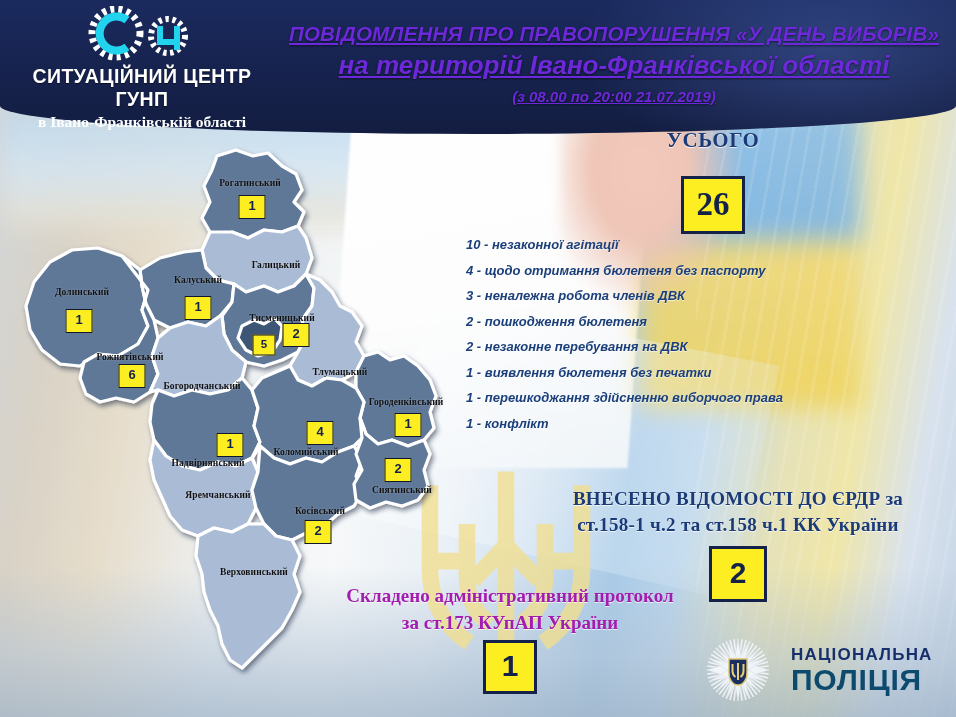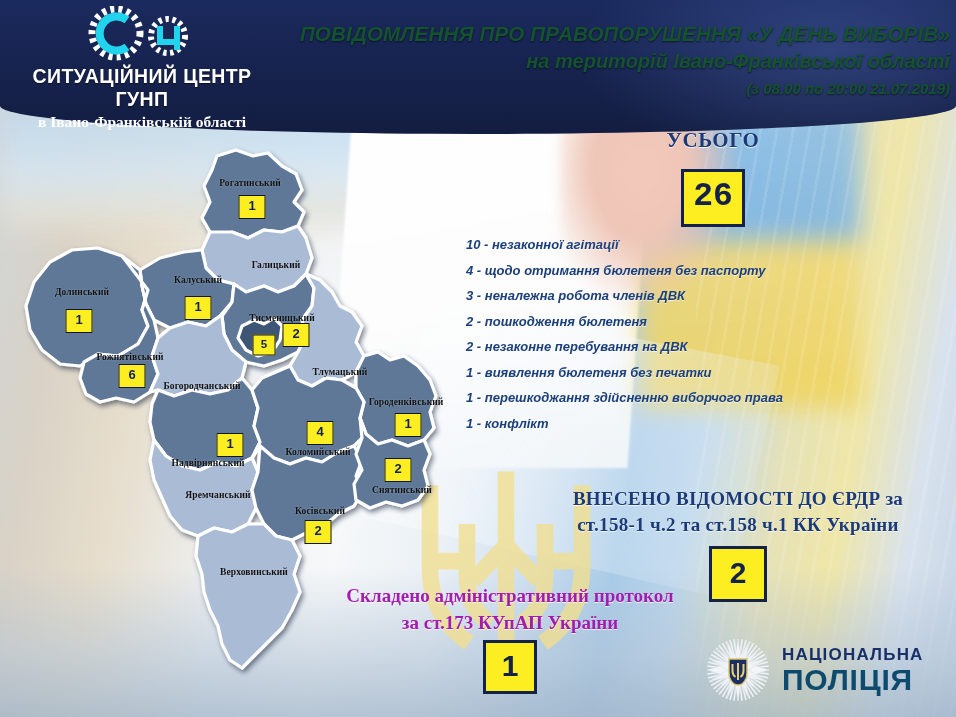--- a/index.html
+++ b/index.html
@@ -92,53 +92,53 @@
     font-weight:700;font-size:19.5px;letter-spacing:.4px;
     color:#ffffff;margin-top:1px;
     text-shadow:0 1px 1px rgba(0,0,0,.6);
   }
   .logo-line2{
     font-family:Liberation Serif, serif;
     font-weight:700;font-size:15.5px;color:#ffffff;margin-top:2px;
   }
 
   .title-wrap{
-    position:absolute;left:278px;top:22px;width:672px;text-align:right;color:#14532d;
+    position:absolute;left:278px;top:22px;width:672px;text-align:center;color:#6d28d9;text-decoration:underline;
   }
   .title-1{
     font-family:"Liberation Sans", sans-serif;
     font-style:italic;font-weight:700;font-size:20.5px;letter-spacing:.2px;
     text-shadow:0 1px 2px rgba(0,0,0,.55);
   }
   .title-2{
     font-family:"Liberation Sans", sans-serif;
-    font-style:italic;font-weight:700;font-size:20px;margin-top:4px;
+    font-style:italic;font-weight:700;font-size:26px;margin-top:4px;
     text-shadow:0 1px 2px rgba(0,0,0,.55);
   }
   .title-3{
     font-family:"Liberation Sans", sans-serif;
     font-style:italic;font-weight:700;font-size:15px;margin-top:7px;
     text-shadow:0 1px 2px rgba(0,0,0,.55);
   }
 
   
   .totals{
     position:absolute;left:470px;top:128px;width:486px;text-align:center;
   }
   .totals-l1,.totals-l2{
     font-family:"Liberation Serif", serif;
     font-weight:700;color:#1b3a78;font-size:21px;letter-spacing:.6px;
     text-shadow:0 1px 0 rgba(255,255,255,.75);
   }
   .totals-l2{margin-top:3px;}
 
   .badge-big{
-    margin:16px auto 0 auto;
+    margin:23px auto 0 auto;
     width:58px;height:52px;background:#fcee21;border:3px solid #14224a;
-    color:#14224a;font-family:Liberation Mono, monospace;font-weight:700;
+    color:#14224a;font-family:Liberation Serif, serif;font-weight:700;
     font-size:33px;line-height:50px;text-align:center;
   }
 
   .reasons{
     position:absolute;left:466px;top:232px;width:490px;
   }
   .reason{
     font-family:"Liberation Sans", sans-serif;
     font-style:italic;font-weight:700;font-size:13px;color:#1b3f7a;
     line-height:25.5px;white-space:nowrap;
@@ -168,21 +168,21 @@
   }
   .badge-1{
     margin:4px auto 0 auto;width:48px;height:48px;background:#fcee21;border:3px solid #14224a;
     color:#14224a;font-family:"Liberation Sans", sans-serif;font-weight:700;font-size:30px;
     line-height:46px;text-align:center;
   }
 
   
   .police{
     position:absolute;left:706px;top:632px;width:244px;height:76px;
-    display:flex;align-items:center;gap:12px;
+    display:flex;align-items:center;gap:21px;
   }
   .police-star{width:64px;height:64px;flex:0 0 64px;}
   .police-text{line-height:1;}
   .police-1{
     font-family:"Liberation Sans", sans-serif;font-weight:700;font-size:17px;
     color:#17306b;letter-spacing:1.2px;
   }
   .police-2{
     font-family:"Liberation Sans", sans-serif;font-weight:700;font-size:30px;
     color:#0c4a6e;letter-spacing:.8px;margin-top:2px;
@@ -447,21 +447,21 @@
     <div class="dist-label" style="left:244px;top:43px">Рогатинський</div>
     <div class="dist-label" style="left:270px;top:125px">Галицький</div>
     <div class="dist-label" style="left:76px;top:152px">Долинський</div>
     <div class="dist-label" style="left:192px;top:140px">Калуський</div>
     <div class="dist-label" style="left:276px;top:178px">Тисменицький</div>
     <div class="dist-label" style="left:124px;top:217px">Рожнятівський</div>
     <div class="dist-label" style="left:196px;top:246px">Богородчанський</div>
     <div class="dist-label" style="left:334px;top:232px">Тлумацький</div>
     <div class="dist-label" style="left:400px;top:262px">Городенківський</div>
     <div class="dist-label" style="left:202px;top:323px">Надвірнянський</div>
-    <div class="dist-label" style="left:312px;top:312px">Коломийський</div>
+    <div class="dist-label" style="left:300px;top:312px">Коломийський</div>
     <div class="dist-label" style="left:212px;top:355px">Яремчанський</div>
     <div class="dist-label" style="left:314px;top:371px">Косівський</div>
     <div class="dist-label" style="left:396px;top:350px">Снятинський</div>
     <div class="dist-label" style="left:248px;top:432px">Верховинський</div>
 
     <div class="dist-badge" style="left:246px;top:67px">1</div>
     <div class="dist-badge" style="left:73px;top:181px">1</div>
     <div class="dist-badge" style="left:192px;top:168px">1</div>
     <div class="dist-badge" style="left:290px;top:195px">2</div>
     <div class="dist-badge small" style="left:258px;top:205px">5</div>

